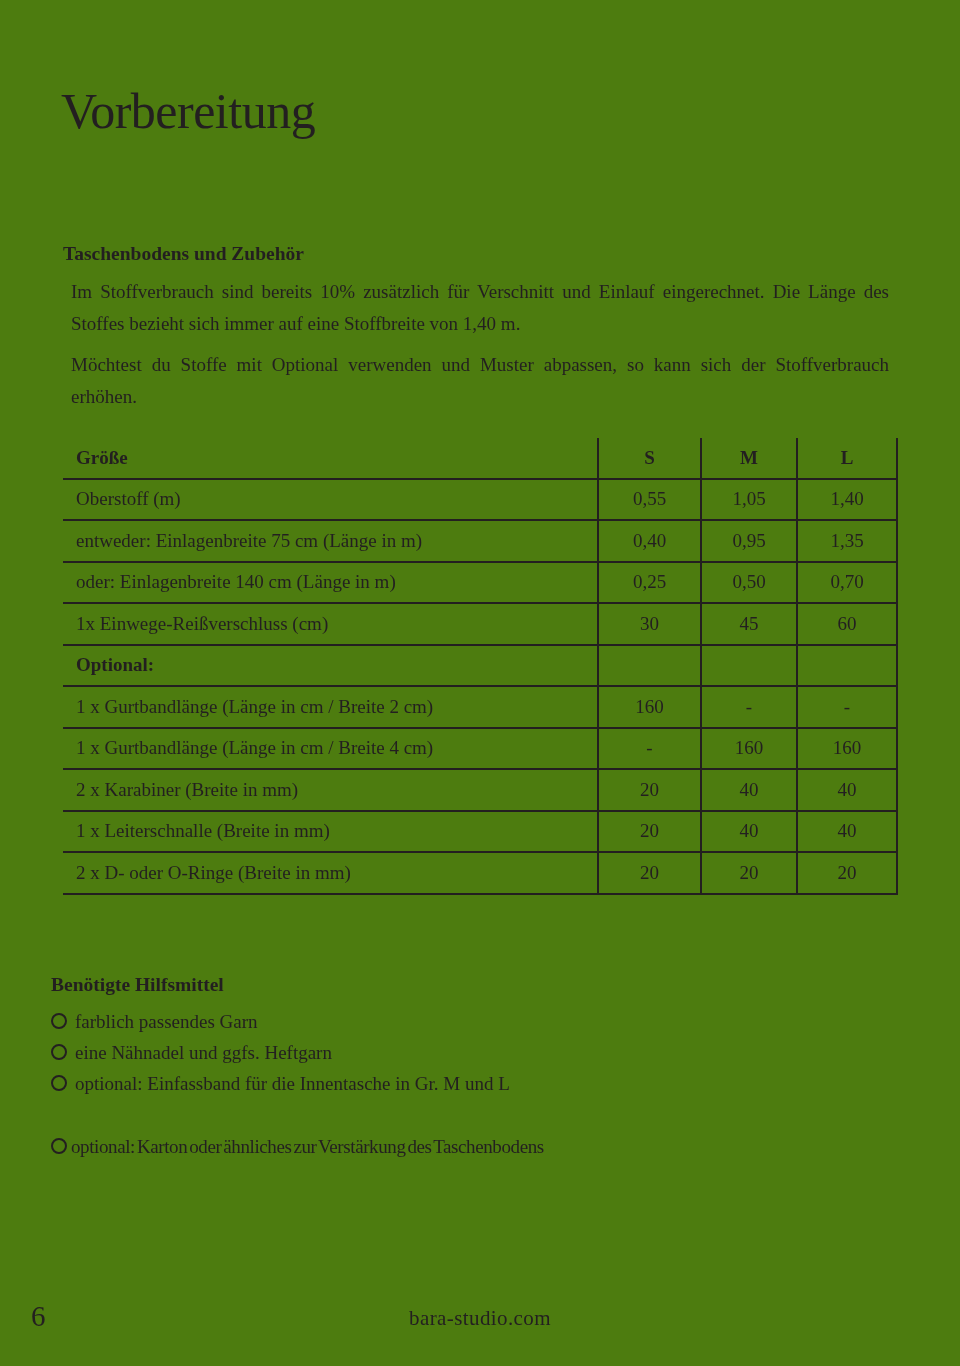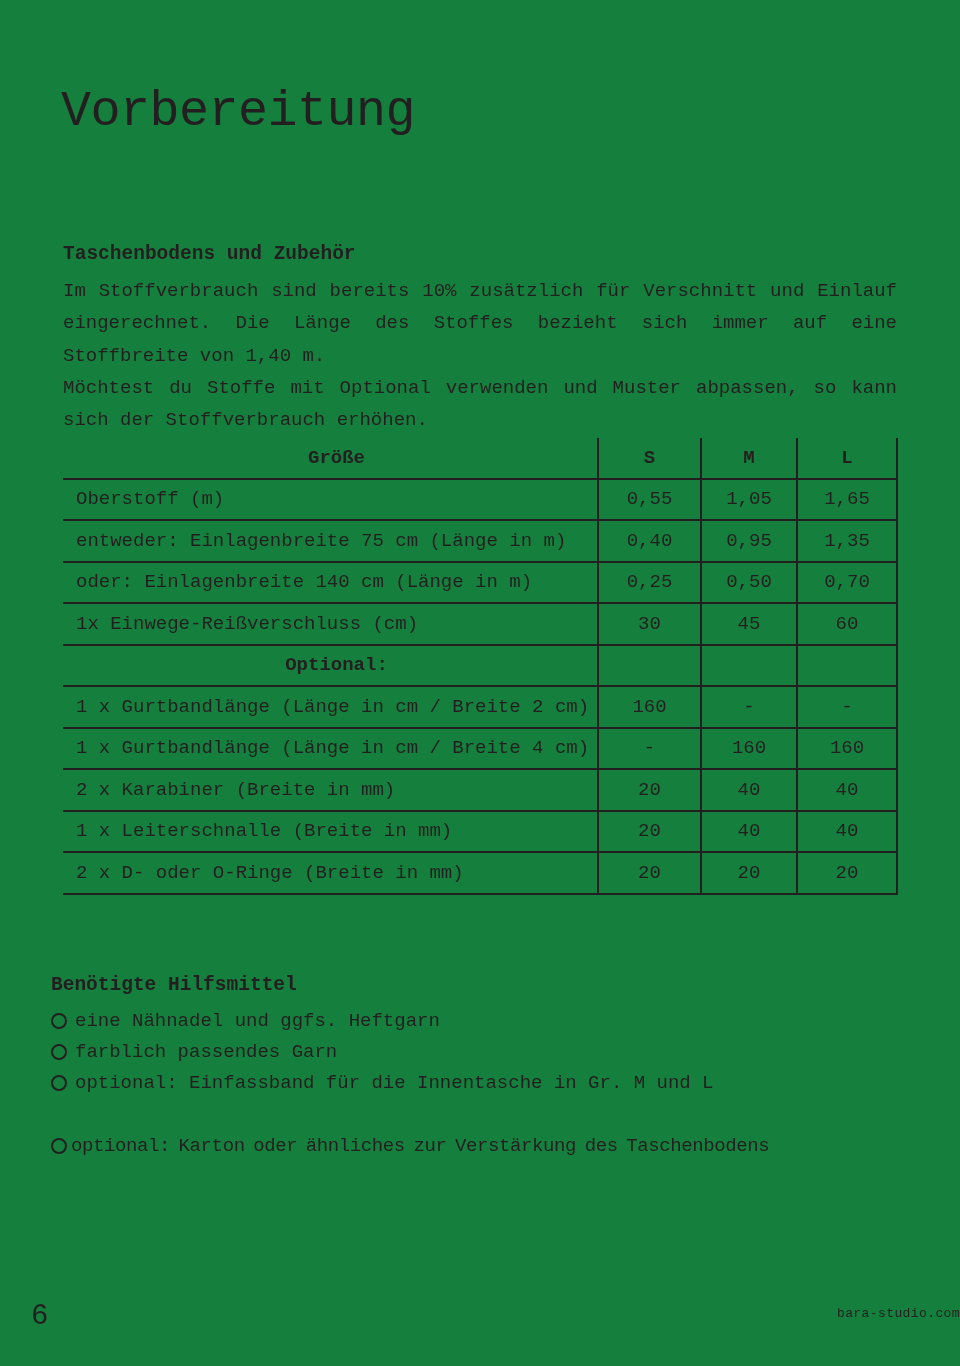--- a/index.html
+++ b/index.html
@@ -1,22 +1,22 @@
 <!DOCTYPE html>
 <html lang="de"><head>
 <meta charset="utf-8">
 <style>
   html, body { margin: 0; padding: 0; background: #ffffff; }
   .page {
     position: relative;
     width: 960px;
     height: 1366px;
-    background: #15803d;
+    background: #4d7c0f;
     color: #231f20;
-    font-family: Liberation Mono, monospace;
+    font-family: Liberation Serif, serif;
     overflow: hidden;
   }
 
   
   .page-title {
     position: absolute;
     left: 61px;
     top: 50px;
     font-size: 50px;
     font-weight: 400;
@@ -34,21 +34,21 @@
   .sec-heading {
     font-size: 19.5px;
     font-weight: bold;
     margin: 0 0 7px 0;
     line-height: 28px;
   }
   .body-par {
     font-size: 19px;
     line-height: 32.3px;
     text-align: justify;
-    margin: 0;
+    margin: 8px;
   }
 
   
   .mat-table {
     position: absolute;
     left: 63px;
     top: 438px;
     width: 834px;
     border-collapse: collapse;
     table-layout: fixed;
@@ -67,21 +67,21 @@
   }
   .mat-table .lbl {
     text-align: left;
     padding-left: 13px;
   }
   .mat-table .val {
     text-align: center;
     border-left: 2px solid #231f20;
   }
   .mat-table .val.last { border-right: 2px solid #231f20; }
-  .mat-table th.lbl, .mat-table th.val, .mat-table .bold { font-weight: bold; text-align: center; }
+  .mat-table th.lbl, .mat-table th.val, .mat-table .bold { font-weight: bold; }
 
   
   .section-tools {
     position: absolute;
     left: 51px;
     top: 971px;
     width: 834px;
   }
   .tools-list {
     list-style: none;
@@ -111,22 +111,22 @@
     left: 31px;
     top: 1300px;
     font-size: 29px;
     font-weight: 400;
   }
   .footer-site {
     position: absolute;
     left: 0;
     right: 0;
     top: 1306px;
-    text-align: right;
-    font-size: 13px;
+    text-align: center;
+    font-size: 21px;
     letter-spacing: 0.4px;
   }
 </style>
 </head>
 <body>
 
 <div class="page">
 
   <h1 class="page-title">Vorbereitung</h1>
 
@@ -149,21 +149,21 @@
         <th class="val">S</th>
         <th class="val">M</th>
         <th class="val last">L</th>
       </tr>
     </thead>
     <tbody>
       <tr>
         <td class="lbl">Oberstoff (m)</td>
         <td class="val">0,55</td>
         <td class="val">1,05</td>
-        <td class="val last">1,65</td>
+        <td class="val last">1,40</td>
       </tr>
       <tr>
         <td class="lbl">entweder: Einlagenbreite 75 cm (Länge in m)</td>
         <td class="val">0,40</td>
         <td class="val">0,95</td>
         <td class="val last">1,35</td>
       </tr>
       <tr>
         <td class="lbl">oder: Einlagenbreite 140 cm (Länge in m)</td>
         <td class="val">0,25</td>
@@ -213,25 +213,25 @@
         <td class="val last">20</td>
       </tr>
     </tbody>
   </table>
 
   <div class="section-tools">
     <h2 class="sec-heading">Benötigte Hilfsmittel</h2>
     <ul class="tools-list">
       <li>
         <span class="bullet"></span>
+        <span>farblich passendes Garn</span>
+      </li>
+      <li>
+        <span class="bullet"></span>
         <span>eine Nähnadel und ggfs. Heftgarn</span>
-      </li>
-      <li>
-        <span class="bullet"></span>
-        <span>farblich passendes Garn</span>
       </li>
       <li>
         <span class="bullet"></span>
         <span>optional: Einfassband für die Innentasche in Gr. M und L</span>
       </li>
       <li class="condensed">
         <span class="bullet"></span>
         <span>optional: Karton oder ähnliches zur Verstärkung des Taschenbodens</span>
       </li>
     </ul>

